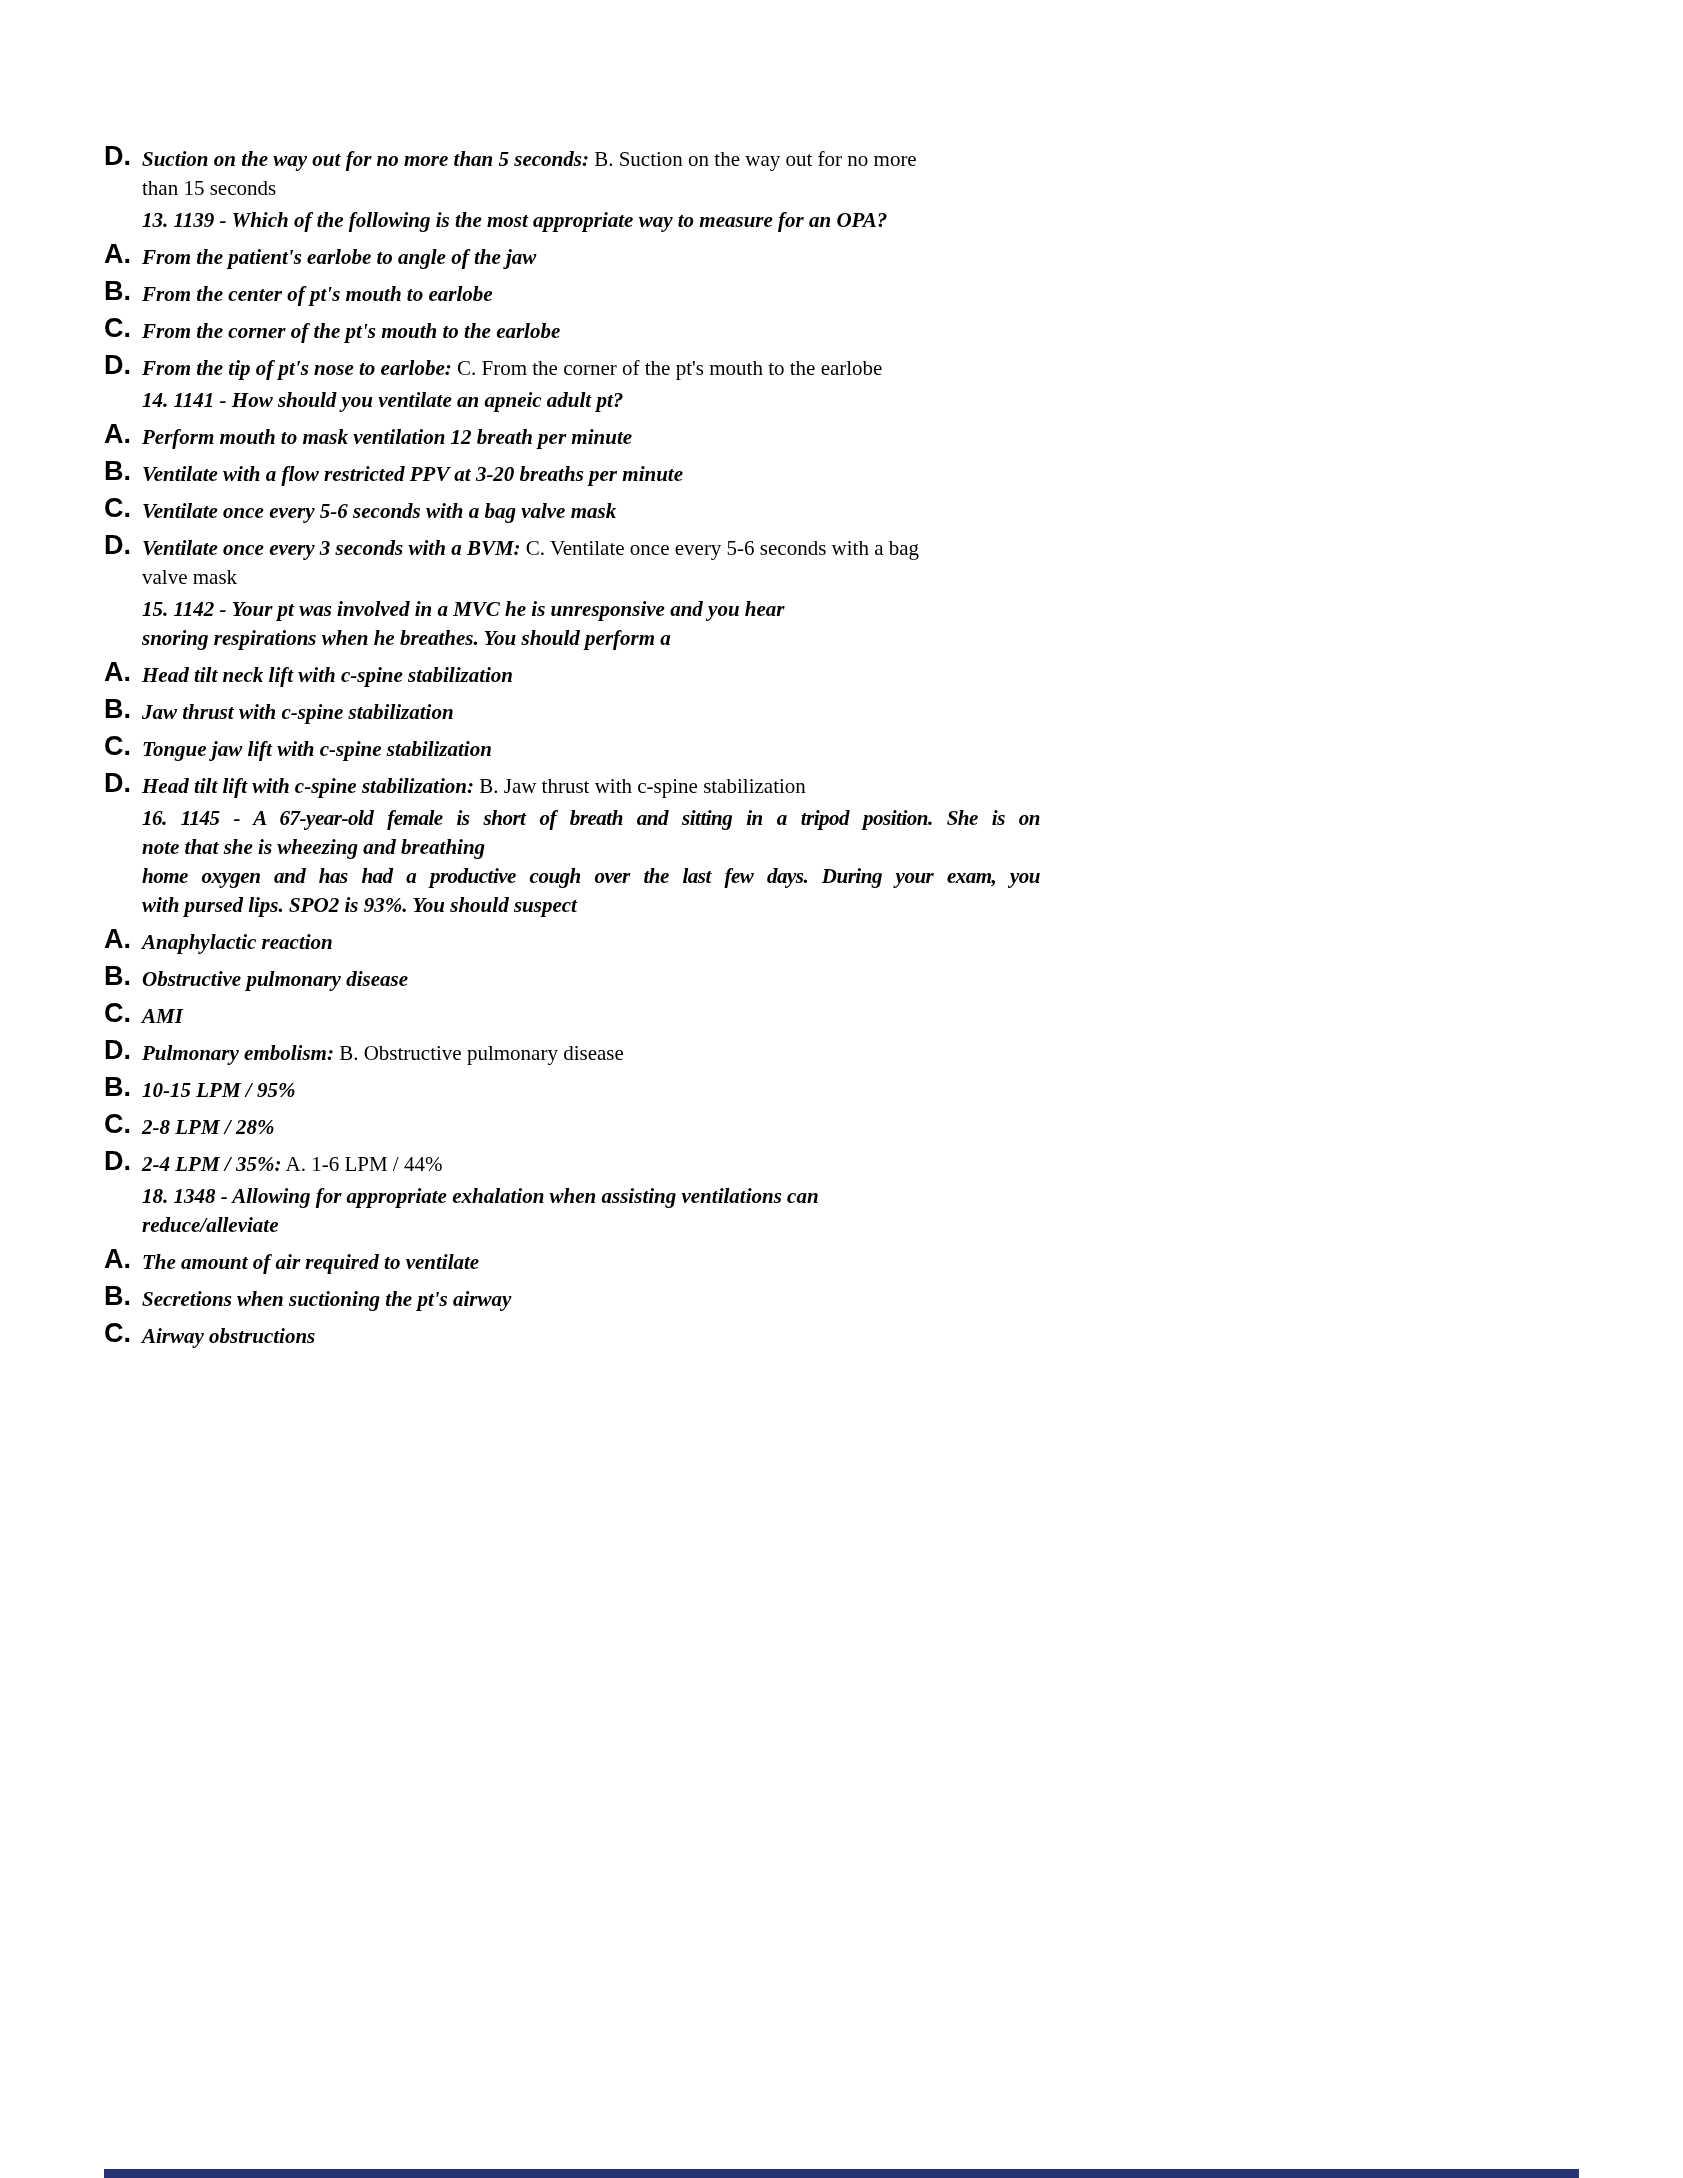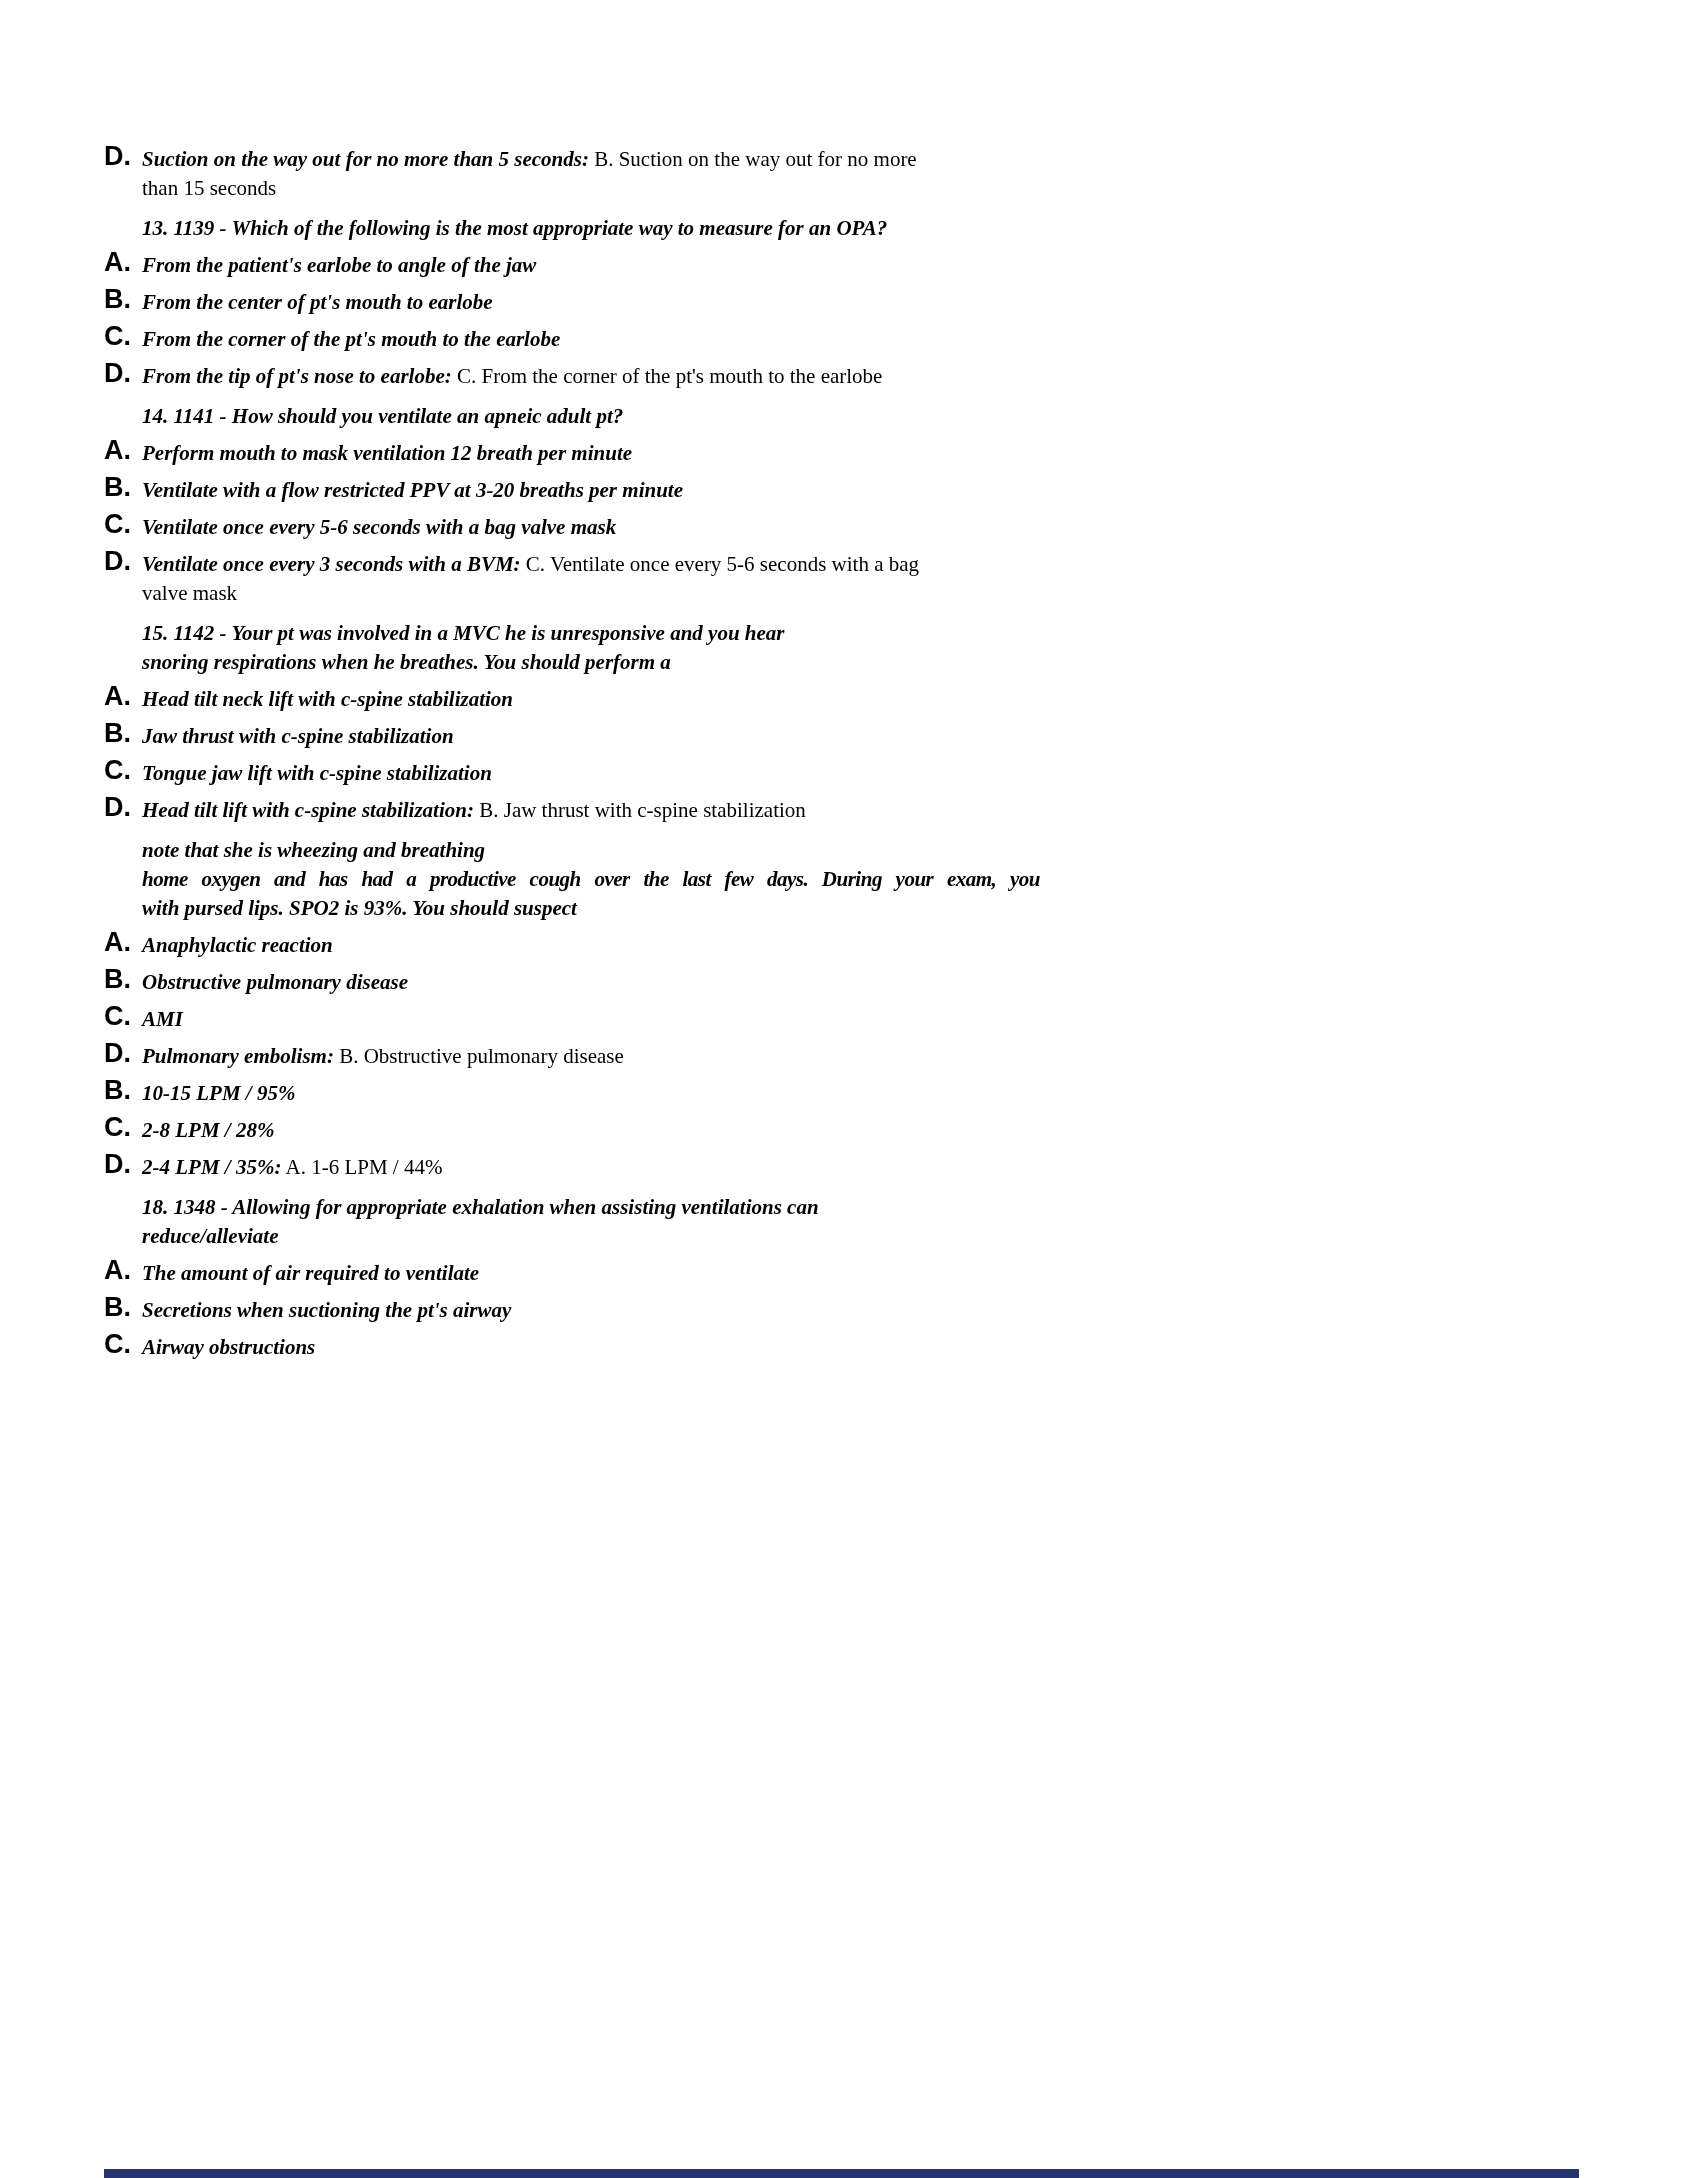--- a/index.html
+++ b/index.html
@@ -22,21 +22,21 @@
     line-height:29px;
   }
   .option{
     position:relative;
     padding-left:38px;
     margin-top:8px;
   }
   .option:first-child{margin-top:0;}
   .question{
     margin-left:38px;
-    margin-top:11px;
+    margin-top:3px;
   }
   .letter{
     position:absolute;
     left:0;top:-3px;
     font-family:"Liberation Sans","DejaVu Sans",sans-serif;
     font-weight:bold;
     font-size:27px;
     line-height:29px;
   }
   .line{white-space:nowrap;}
@@ -119,20 +119,21 @@
       </div>
       <div class="block option">
         <span class="letter">C.</span>
         <div class="line"><span class="seg bold">Tongue jaw lift with c-spine stabilization</span></div>
       </div>
       <div class="block option">
         <span class="letter">D.</span>
         <div class="line"><span class="seg bold">Head tilt lift with c-spine stabilization:</span><span class="seg"> B. Jaw thrust with c-spine stabilization</span></div>
       </div>
       <div class="block question">
+        <div class="line justify"><span class="seg bold">16. 1145 - A 67-year-old female is short of breath and sitting in a tripod position. She is on</span></div>
         <div class="line"><span class="seg bold">note that she is wheezing and breathing</span></div>
         <div class="line justify"><span class="seg bold">home oxygen and has had a productive cough over the last few days. During your exam, you</span></div>
         <div class="line"><span class="seg bold">with pursed lips. SPO2 is 93%. You should suspect</span></div>
       </div>
       <div class="block option">
         <span class="letter">A.</span>
         <div class="line"><span class="seg bold">Anaphylactic reaction</span></div>
       </div>
       <div class="block option">
         <span class="letter">B.</span>

